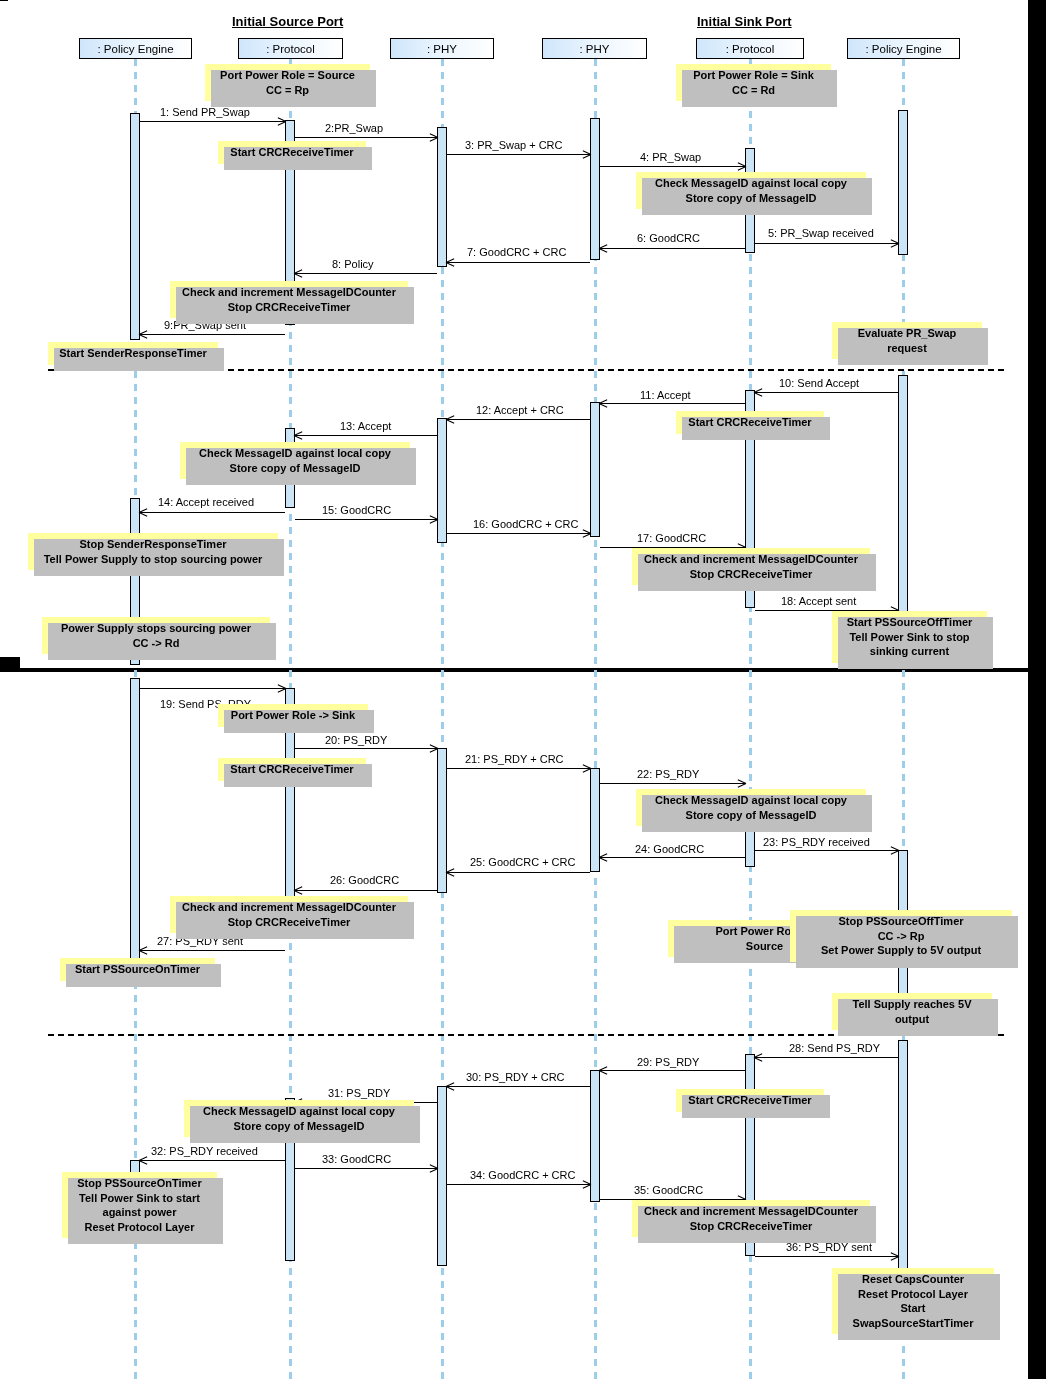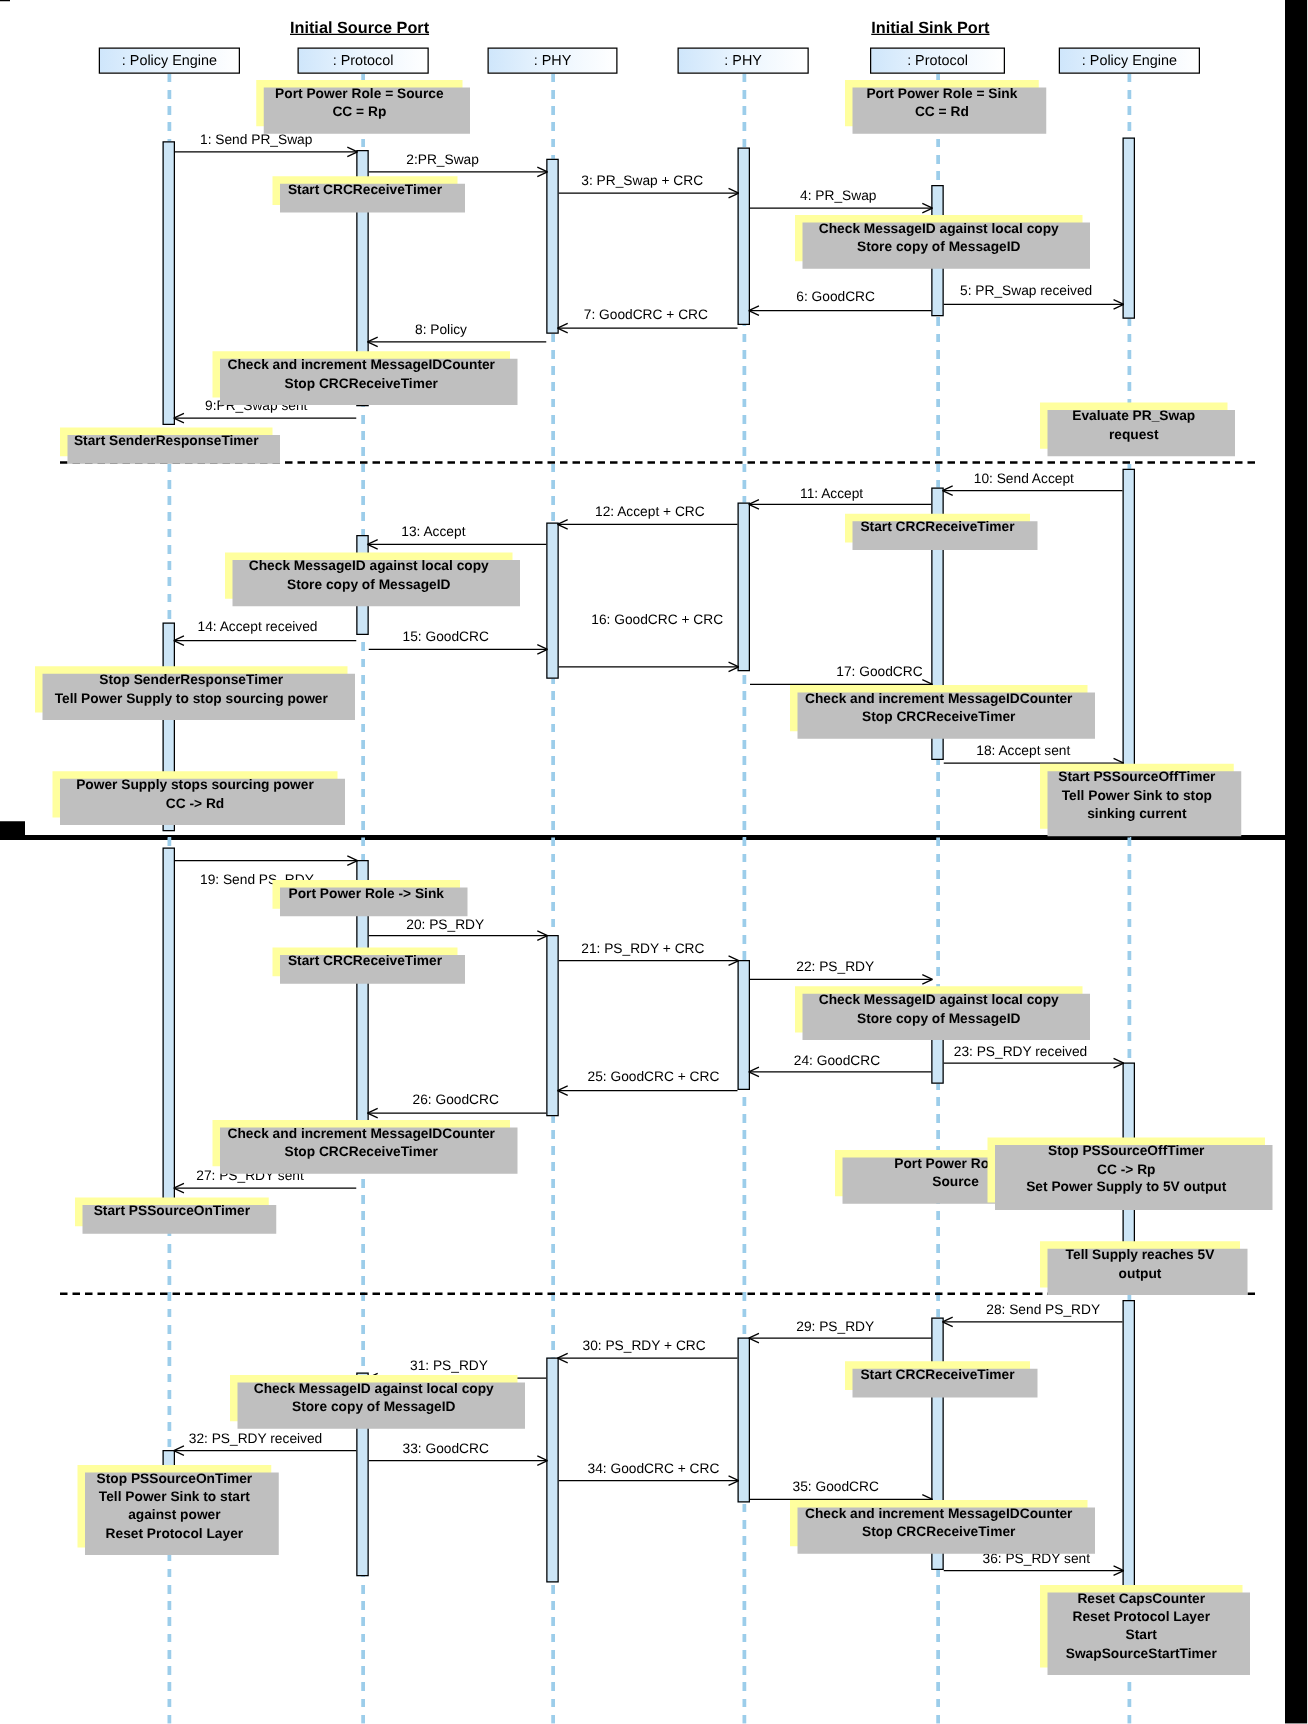--- a/index.html
+++ b/index.html
@@ -179,37 +179,37 @@
           <div class="ah l"></div>
         </div>
         <div class="msg-label" style="left: 640px; top: 389px;">11: Accept</div>
         <div class="msg" style="left: 447px; top: 419px; width: 143px;">
           <div class="ah l"></div>
         </div>
         <div class="msg-label" style="left: 476px; top: 404px;">12: Accept + CRC</div>
         <div class="msg" style="left: 295px; top: 435px; width: 142px;">
           <div class="ah l"></div>
         </div>
-        <div class="msg-label" style="left: 321px; top: 420px;">13: Accept</div>
+        <div class="msg-label" style="left: 340px; top: 420px;">13: Accept</div>
         <div class="msg" style="left: 140px; top: 512px; width: 145px;">
           <div class="ah l"></div>
         </div>
         <div class="msg-label" style="left: 158px; top: 496px;">14: Accept received</div>
         <div class="msg" style="left: 295px; top: 519px; width: 142px;">
           <div class="ah r"></div>
         </div>
         <div class="msg-label" style="left: 322px; top: 504px;">15: GoodCRC</div>
         <div class="msg" style="left: 447px; top: 533px; width: 143px;">
           <div class="ah r"></div>
         </div>
-        <div class="msg-label" style="left: 473px; top: 490px;">16: GoodCRC + CRC</div>
+        <div class="msg-label" style="left: 473px; top: 518px;">16: GoodCRC + CRC</div>
         <div class="msg" style="left: 600px; top: 547px; width: 145px;">
           <div class="ah r"></div>
         </div>
-        <div class="msg-label" style="left: 637px; top: 532px; margin-left: 32px;">17: GoodCRC</div>
+        <div class="msg-label" style="left: 637px; top: 532px;">17: GoodCRC</div>
         <div class="msg" style="left: 755px; top: 610px; width: 143px;">
           <div class="ah r"></div>
         </div>
         <div class="msg-label" style="left: 781px; top: 595px;">18: Accept sent</div>
         <div class="msg" style="left: 140px; top: 688px; width: 145px;">
           <div class="ah r"></div>
         </div>
         <div class="msg-label" style="left: 160px; top: 674px; margin-top: 24px;">19: Send PS_RDY</div>
         <div class="msg" style="left: 295px; top: 748px; width: 142px;">
           <div class="ah r"></div>

